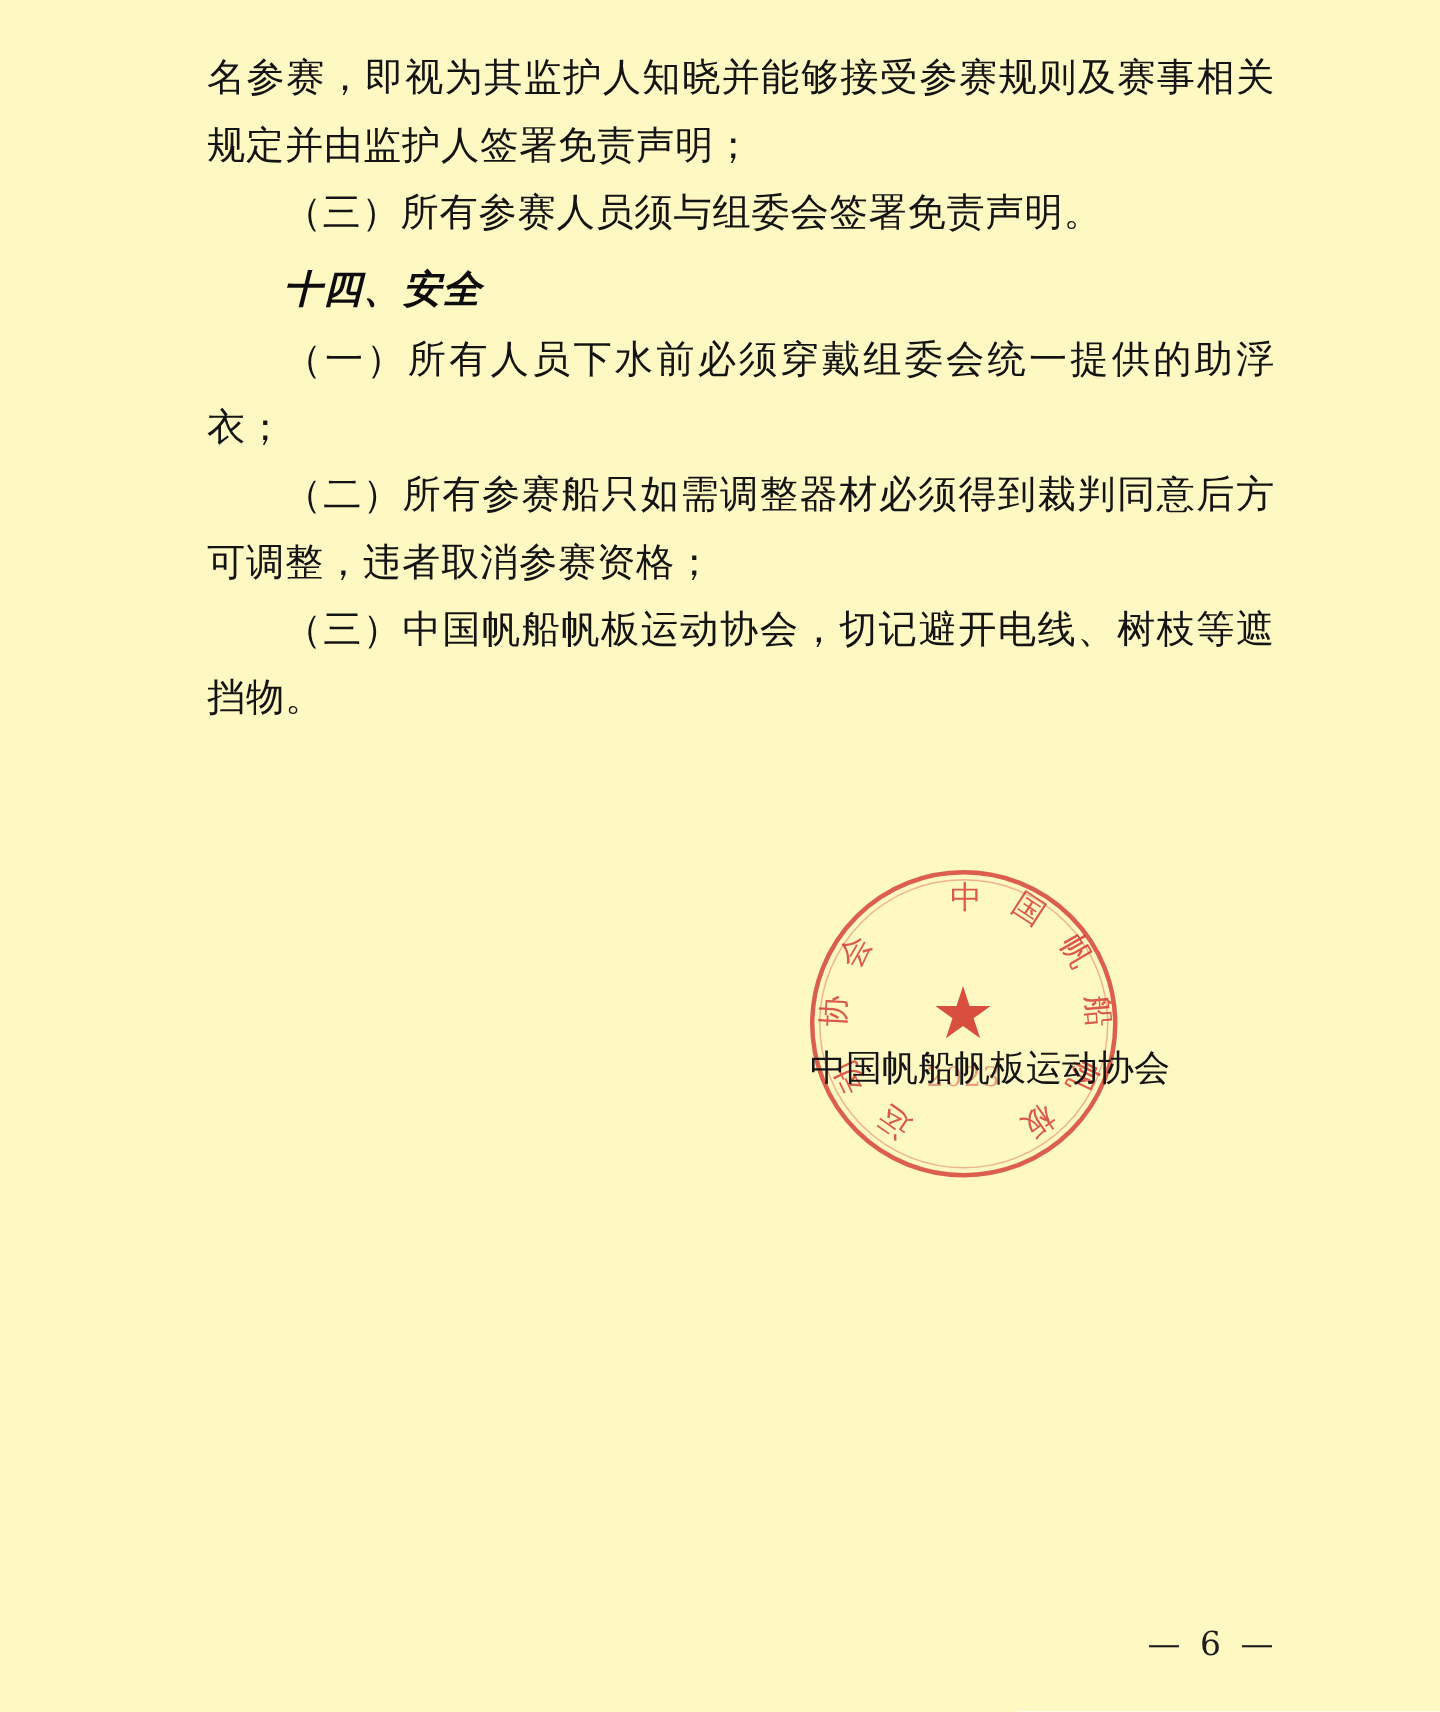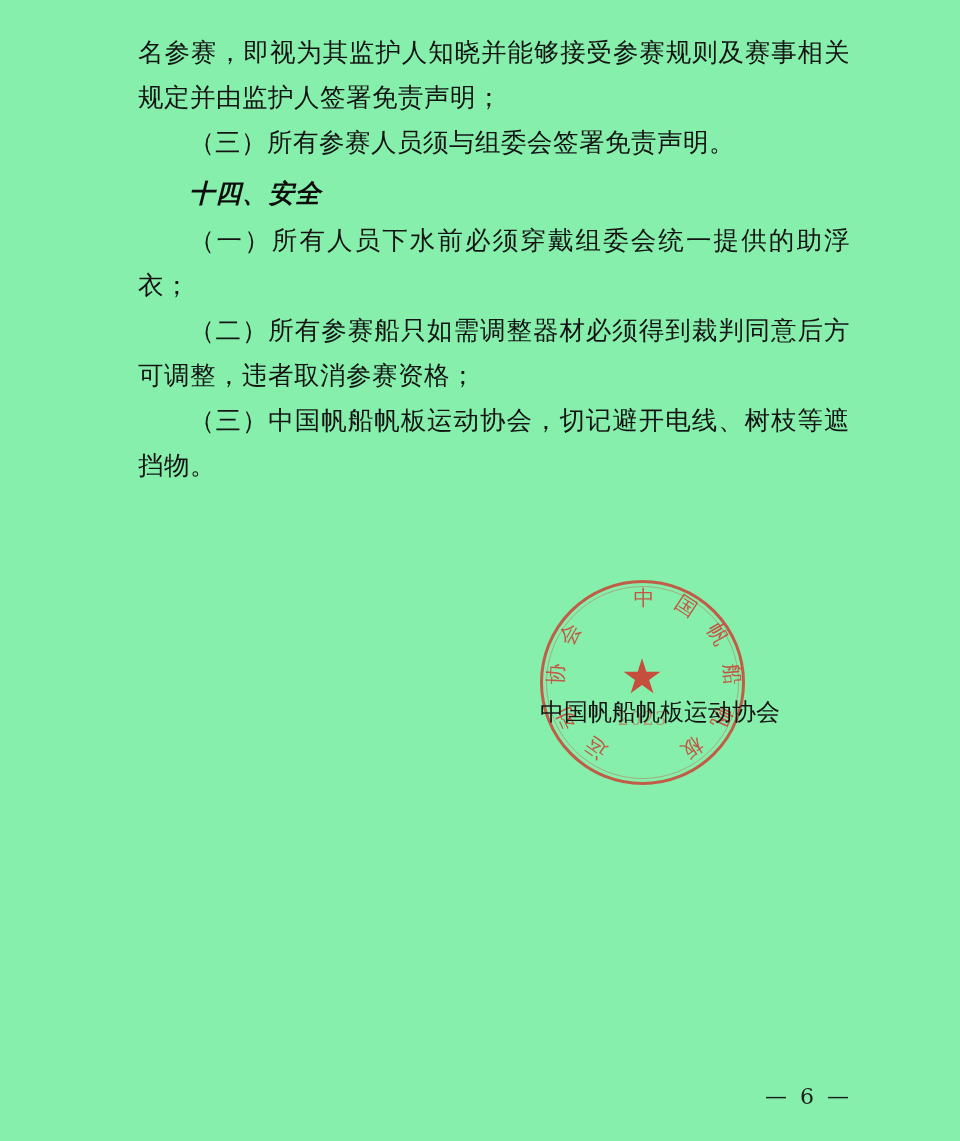--- a/index.html
+++ b/index.html
@@ -12,21 +12,21 @@
     height: 1141px;
     position: relative;
     overflow: hidden;
     font-family: "DejaVu Serif", "Liberation Serif", serif;
     color: #1a1a1a;
   }
 
   .page {
     position: absolute;
     inset: 0;
-    background: #86efac;
+    background: #fef9c3;
   }
 
   .content {
     position: absolute;
     left: 138px;
     top: 30px;
     width: 712px;
   }
 
   .para {

